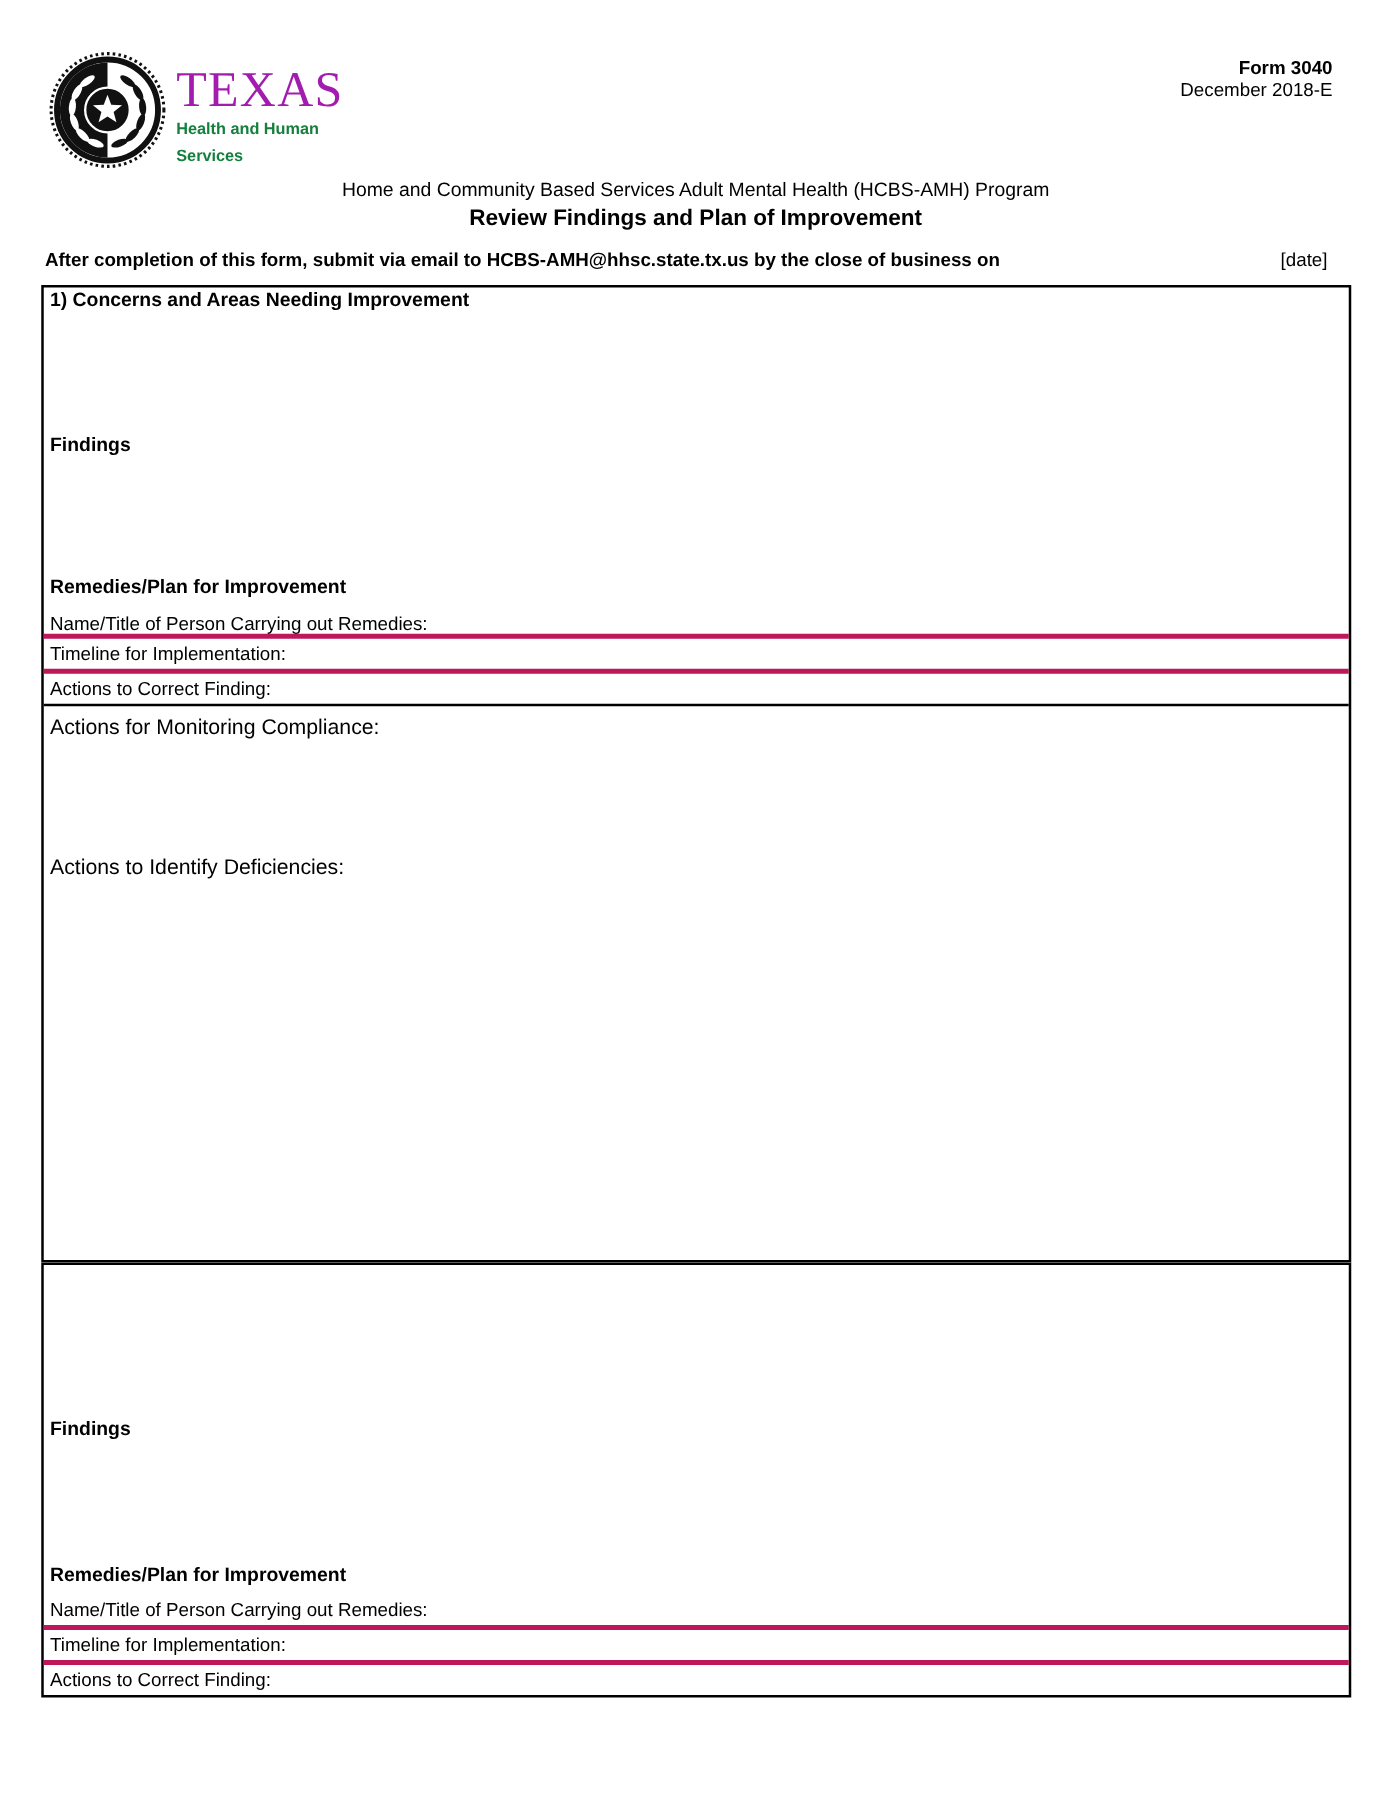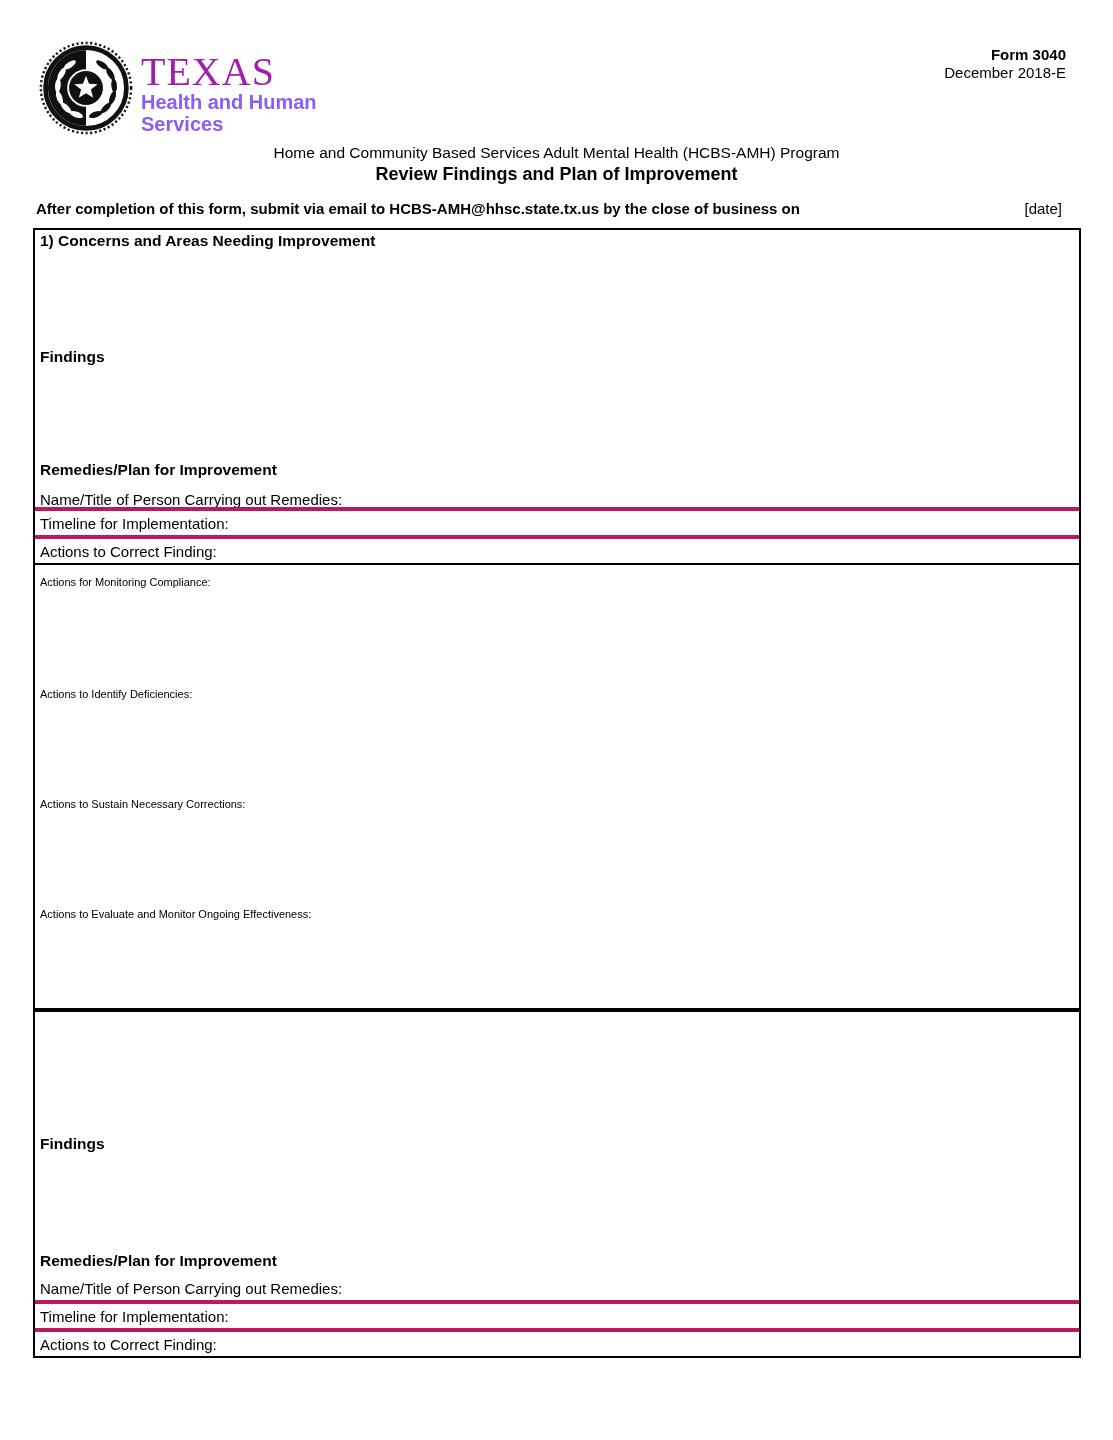--- a/index.html
+++ b/index.html
@@ -12,21 +12,21 @@
   }
   .abs { position:absolute; }
 
   
   .seal { left:39px; top:41px; width:94px; height:94px; }
   .logo-text { left:141px; top:51px; }
   .logo-texas {
     font-family:Liberation Serif, serif;
     font-size:40px; line-height:41px; letter-spacing:1px; color:#a21caf;
   }
-  .logo-dept { font-size:20px; font-weight:bold; line-height:21.5px; color:#8b5cf6; }
+  .logo-dept { font-size:13px; font-weight:bold; line-height:21.5px; color:#15803d; }
   .form-info { right:47px; top:46px; text-align:right; font-size:15px; line-height:18px; }
   .form-number { font-weight:bold; }
   .program-line { top:144px; left:0; width:100%; text-align:center; font-size:15.5px; }
   .form-title { top:164px; left:0; width:100%; text-align:center; font-size:18px; font-weight:bold; }
   .instruction-row { top:200px; left:36px; width:1026px; display:flex; justify-content:space-between; align-items:flex-start; }
   .instruction { font-size:15px; font-weight:bold; }
   .date-placeholder { font-size:15px; }
 
   
   .box { left:33px; width:1048px; border:2px solid #000; background:#fff; }
@@ -34,21 +34,21 @@
   .box2 { top:1010px; height:348px; }
   .cell { position:relative; width:100%;padding-left:21px; }
   .cell-a1 { height:277px; }
   .cell-a2 { height:288px; }
   .cell-d  { height:445px; border-top:2px solid #000; }
   .line-row {
     border-top:4px solid #be185d; height:28px;
     display:flex; align-items:center;
     padding:0 4px 0 5px; font-size:15px;
   }
-  .lbl { position:absolute; left:5px; right:5px; font-size:11px; line-height:18px; }
+  .lbl { position:absolute; left:5px; right:5px; font-size:17px; line-height:18px; }
   .lbl.b { font-weight:bold; font-size:15.5px; }
   .lbl-row { position:absolute; left:5px; right:4px; display:flex; font-size:15px; line-height:18px; }
   .fill { flex:1; min-height:16px; }
   .field { position:absolute; left:4px; right:4px; }
 </style>
 </head>
 <body>
 
 <div class="abs seal">
   <svg viewBox="0 0 100 100" width="94" height="94">
@@ -118,23 +118,21 @@
   <div class="cell line-row">
     <span>Actions to Correct Finding:</span>
     <span class="fill"></span>
   </div>
 
   <div class="cell cell-d">
     <div class="lbl" style="top:8px">Actions for Monitoring Compliance:</div>
     <div class="field" style="top:30px;height:84px"></div>
     <div class="lbl" style="top:120px">Actions to Identify Deficiencies:</div>
     <div class="field" style="top:142px;height:82px"></div>
-    <div class="lbl" style="top:230px">Actions to Sustain Necessary Corrections:</div>
     <div class="field" style="top:252px;height:82px"></div>
-    <div class="lbl" style="top:340px">Actions to Evaluate and Monitor Ongoing Effectiveness:</div>
     <div class="field" style="top:362px;height:78px"></div>
   </div>
 </section>
 
 <section class="abs box box2">
   <div class="cell cell-a2">
     <div class="field" style="top:28px;height:88px"></div>
     <div class="lbl b" style="top:123px">Findings</div>
     <div class="field" style="top:145px;height:88px"></div>
     <div class="lbl b" style="top:240px">Remedies/Plan for Improvement</div>

